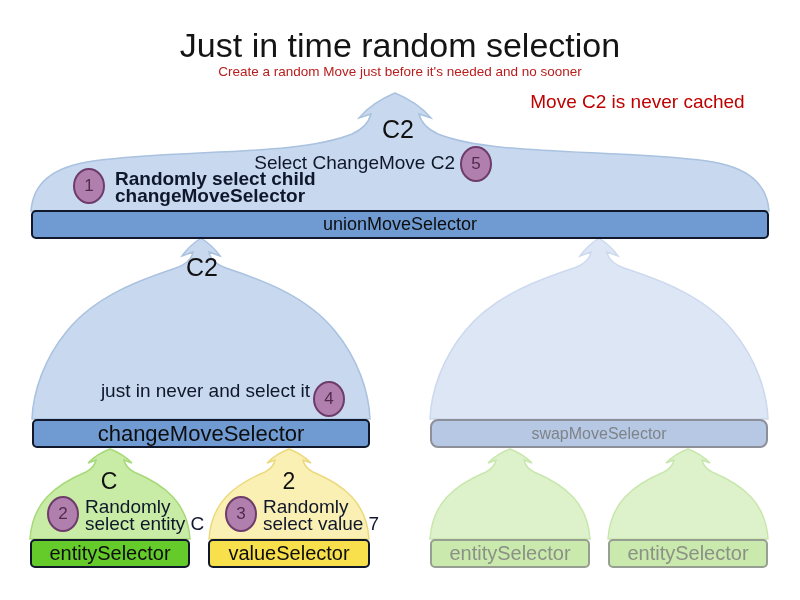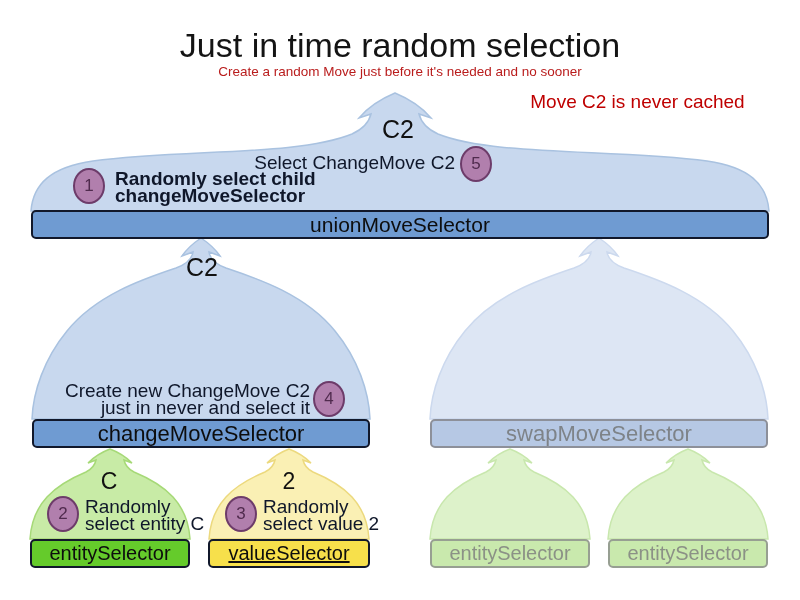--- a/index.html
+++ b/index.html
@@ -7,25 +7,25 @@
          font-family:"Liberation Sans",sans-serif;}
   .stage svg{position:absolute;left:0;top:0;}
   .abs{position:absolute;}
   .title{left:0;right:0;top:26px;text-align:center;font-size:34px;color:#141414;letter-spacing:0;}
   .subtitle{left:0;right:0;top:64px;text-align:center;font-size:13.5px;color:#b91c1c;}
   .note{left:500px;width:275px;top:91px;text-align:center;font-size:19px;color:#bf0000;}
   .pipe-label{text-align:center;color:#111111;font-size:25px;width:70px;}
   .pipe-label.small{font-size:23px;}
   .bar{box-sizing:border-box;height:29px;border:2px solid #11182b;border-radius:5px;
        text-align:center;line-height:25px;color:#0d0d0d;}
-  .bar.blue{background:#6f9bd2;font-size:21px;}
+  .bar.blue{background:#6f9bd2;font-size:18px;}
   .bar.blue.mid{font-size:22px;}
-  .bar.swap{background:#b6c8e4;border-color:#8d9099;color:#7e8388;font-size:22px;}
+  .bar.swap{background:#b6c8e4;border-color:#8d9099;color:#7e8388;font-size:16px;border-radius:8px;}
   .bar.green{background:#65cb2b;font-size:20px;}
-  .bar.yellow{background:#f7e04b;font-size:20px;text-decoration:underline;}
+  .bar.yellow{background:#f7e04b;font-size:20px;}
   .bar.faded{background:#c9e9ad;border-color:#979f92;color:#8b9186;font-size:20px;}
   .ann-text{color:#0f172a;font-size:19px;line-height:17px;}
   .ann-text.right{text-align:right;}
   .num-circle{box-sizing:border-box;width:32px;height:36px;border-radius:50%;
       background:#b17fad;border:2px solid #6d3c6a;color:#502b4e;font-size:17px;
       display:flex;align-items:center;justify-content:center;}
 </style>
 </head>
 <body>
 
@@ -85,36 +85,35 @@
   </div>
 
   <div class="abs ann-text right" style="right:345px;top:154px;">
     <div>Select ChangeMove C2</div>
   </div>
   <div class="abs num-circle" style="left:460px;top:146px;">
     <span>5</span>
   </div>
 
   <div class="abs ann-text right" style="right:490px;top:382px;">
-    <div>Create new ChangeMove C2</div>
     <div>just in never and select it</div>
   </div>
   <div class="abs num-circle" style="left:313px;top:381px;">
     <span>4</span>
   </div>
 
   <div class="abs num-circle" style="left:47px;top:496px;">
     <span>2</span>
   </div>
   <div class="abs ann-text" style="left:85px;top:498px;">
     <div>Randomly</div>
     <div>select entity C</div>
   </div>
 
   <div class="abs num-circle" style="left:225px;top:496px;">
     <span>3</span>
   </div>
   <div class="abs ann-text" style="left:263px;top:498px;">
     <div>Randomly</div>
-    <div>select value 2</div>
+    <div>select value 7</div>
   </div>
 
 </div>
 
 </body></html>

